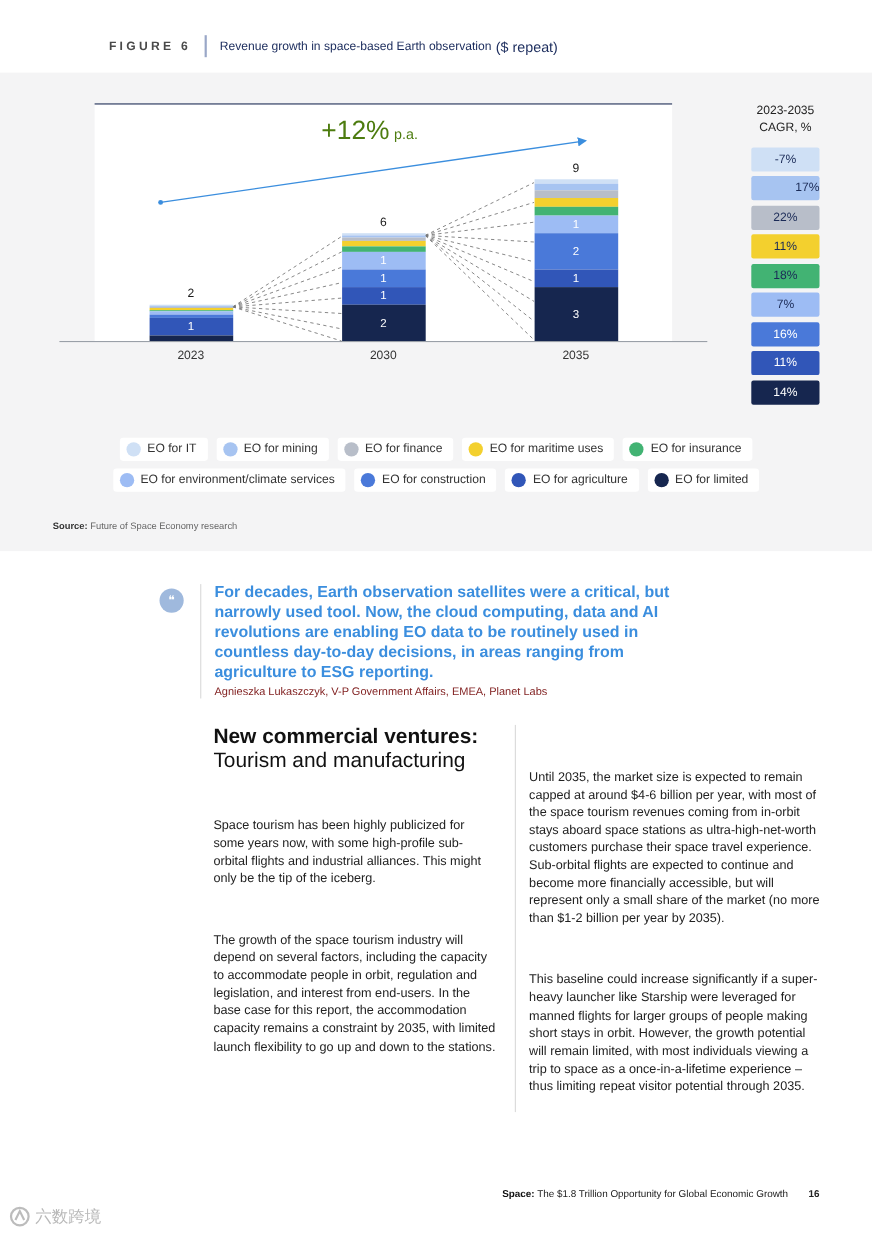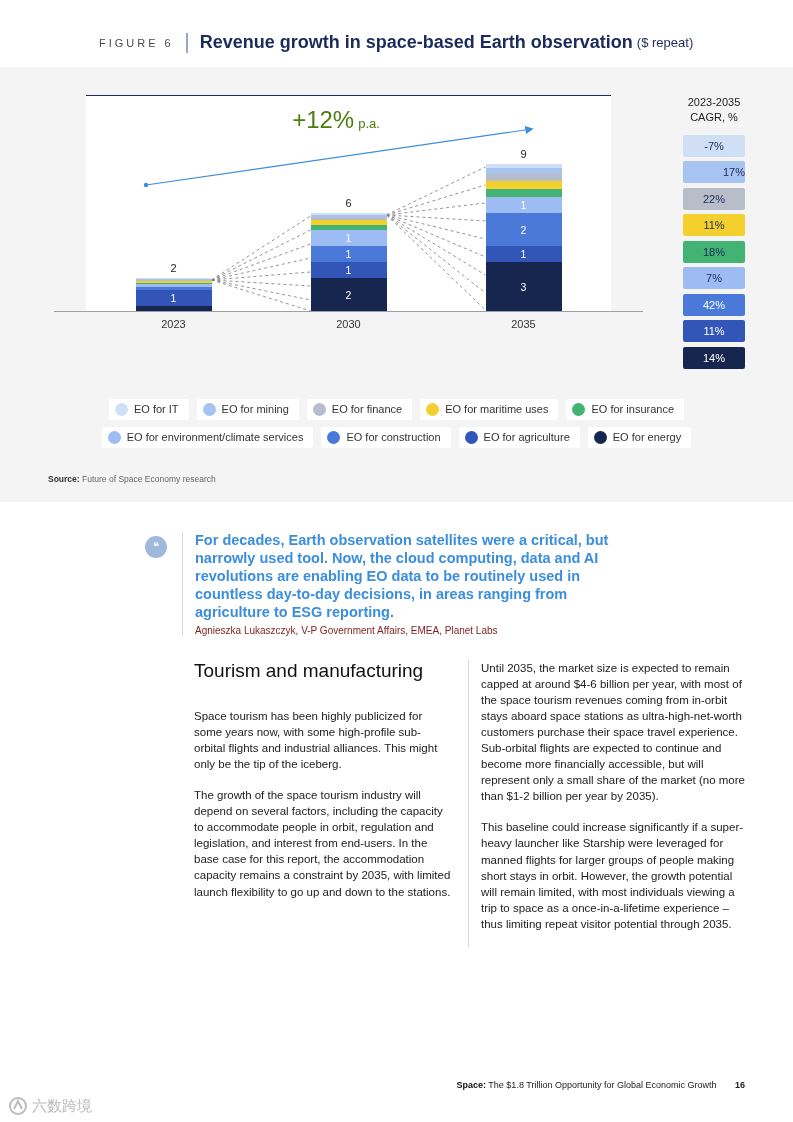--- a/index.html
+++ b/index.html
@@ -3,23 +3,23 @@
 <meta charset="utf-8">
 <style>
   * { margin:0; padding:0; box-sizing:border-box; }
   html,body { background:#e8e8e8; }
   .page {
     position:relative; width:793px; height:1122px; margin:0 auto;
     background:#ffffff; font-family:"Liberation Sans", sans-serif; overflow:hidden;
   }
   
   .fig-header { display:flex; align-items:center; margin:32px 48px 14px 99px; }
-  .fig-label { font-size:11px; letter-spacing:3px; color:#4a4a4a; font-weight:400; }
+  .fig-label { font-size:11px; letter-spacing:3px; color:#4a4a4a; font-weight:700; }
   .fig-divider { width:2px; height:20px; background:#9aa7c7; margin:0 12px; }
-  .fig-title { font-size:18px; font-weight:bold; color:#1a2b5c; }
+  .fig-title { font-size:11px; font-weight:normal; color:#1a2b5c; }
   .fig-unit { font-size:13px; font-weight:normal; color:#1a2b5c; margin-left:4px; }
   
   .panel { background:#f4f4f5; padding:28px 48px 18px 48px; position:relative; }
   .panel-row { display:flex; }
   .chart-block { margin-left:38px; width:525px; }
   .plot-wrap { position:relative; width:525px; height:216px; background:#ffffff; border-top:1px solid #1c2b54; }
   .fan-svg { position:absolute; inset:0; z-index:1; }
   .bars { position:absolute; inset:0; z-index:2; display:flex; align-items:flex-end; justify-content:space-around; }
   .bar-wrap { display:flex; flex-direction:column; align-items:center; justify-content:flex-end; }
   .total-label { font-size:11px; color:#1a1a1a; margin-bottom:4px; }
@@ -54,21 +54,21 @@
                 display:flex; align-items:center; justify-content:center; font-size:11px; margin-left:46px; }
   .quote-body { border-left:1px solid #d9d9d9; padding-left:12px; }
   .quote-text { width:430px; font-size:14.5px; font-weight:bold; color:#3b8ede; line-height:1.24; }
   .quote-attrib { margin-top:3px; font-size:10px; color:#7f1d1d; }
   
   .cols { display:flex; margin:24px 48px 0 182px; }
   .col-left { width:286px; padding-left:12px; padding-right:16px; }
   .col-right { width:277px; border-left:1px solid #d9d9d9; padding-left:12px; }
   .section-heading { font-size:19px; color:#111; line-height:1.16; margin-bottom:26px; }
   .section-heading .bold { font-weight:bold; }
-  .cols p { font-size:11.5px; line-height:1.4; color:#222; margin-bottom:15px; }
+  .cols p { font-size:11.5px; line-height:1.4; color:#222; margin-bottom:15px;margin-top:40px; }
   
   .footer { position:absolute; right:48px; bottom:32px; font-size:9px; color:#222; }
   .footer b { color:#111; }
   .footer .page-num { font-weight:bold; margin-left:16px; }
   
   .watermark { position:absolute; left:8px; bottom:6px; display:flex; align-items:center; gap:4px;
                color:#b9b9b9; font-size:15px; }
 </style>
 </head>
 <body>
@@ -177,21 +177,21 @@
           <div>2023-2035</div>
           <div>CAGR, %</div>
         </div>
         <div class="cagr-chips">
             <div class="cagr-chip" style="background: rgb(207, 224, 245); color: rgb(27, 43, 87);">-7%</div>
             <div class="cagr-chip" style="background: rgb(167, 196, 241); color: rgb(27, 43, 87); text-align: right;">17%</div>
             <div class="cagr-chip" style="background: rgb(184, 190, 201); color: rgb(27, 43, 87);">22%</div>
             <div class="cagr-chip" style="background: rgb(243, 208, 46); color: rgb(27, 43, 87);">11%</div>
             <div class="cagr-chip" style="background: rgb(66, 179, 115); color: rgb(27, 43, 87);">18%</div>
             <div class="cagr-chip" style="background: rgb(157, 188, 244); color: rgb(27, 43, 87);">7%</div>
-            <div class="cagr-chip" style="background: rgb(74, 121, 217); color: rgb(255, 255, 255);">42%</div>
+            <div class="cagr-chip" style="background: rgb(74, 121, 217); color: rgb(255, 255, 255);">16%</div>
             <div class="cagr-chip" style="background: rgb(49, 86, 184); color: rgb(255, 255, 255);">11%</div>
             <div class="cagr-chip" style="background: rgb(22, 38, 79); color: rgb(255, 255, 255);">14%</div>
           </div>
       </div>
     </div>
 
     <div class="legend">
       <div class="legend-row">
           <div class="legend-item">
             <span class="swatch" style="background: rgb(207, 224, 245);"></span>
@@ -222,21 +222,21 @@
           <div class="legend-item">
             <span class="swatch" style="background: rgb(74, 121, 217);"></span>
             <span>EO for construction</span>
           </div>
           <div class="legend-item">
             <span class="swatch" style="background: rgb(49, 86, 184);"></span>
             <span>EO for agriculture</span>
           </div>
           <div class="legend-item">
             <span class="swatch" style="background: rgb(22, 38, 79);"></span>
-            <span>EO for energy</span>
+            <span>EO for limited</span>
           </div>
         </div>
     </div>
 
     <div class="source">
       <b>Source:</b>
       <span>Future of Space Economy research</span>
     </div>
   </div>
 
@@ -246,20 +246,21 @@
     </div>
     <div class="quote-body">
       <div class="quote-text">For decades, Earth observation satellites were a critical, but narrowly used tool. Now, the cloud computing, data and AI revolutions are enabling EO data to be routinely used in countless day-to-day decisions, in areas ranging from agriculture to ESG reporting.</div>
       <div class="quote-attrib">Agnieszka Lukaszczyk, V-P Government Affairs, EMEA, Planet Labs</div>
     </div>
   </div>
 
   <div class="cols">
     <div class="col-left">
       <div class="section-heading">
+        <div class="bold">New commercial ventures:</div>
         <div>Tourism and manufacturing</div>
       </div>
       <div>
           <p>Space tourism has been highly publicized for some years now, with some high-profile sub-orbital flights and industrial alliances. This might only be the tip of the iceberg.</p>
           <p>The growth of the space tourism industry will depend on several factors, including the capacity to accommodate people in orbit, regulation and legislation, and interest from end-users. In the base case for this report, the accommodation capacity remains a constraint by 2035, with limited launch flexibility to go up and down to the stations.</p>
         </div>
     </div>
     <div class="col-right">
       <div>
           <p>Until 2035, the market size is expected to remain capped at around $4-6 billion per year, with most of the space tourism revenues coming from in-orbit stays aboard space stations as ultra-high-net-worth customers purchase their space travel experience. Sub-orbital flights are expected to continue and become more financially accessible, but will represent only a small share of the market (no more than $1-2 billion per year by 2035).</p>

